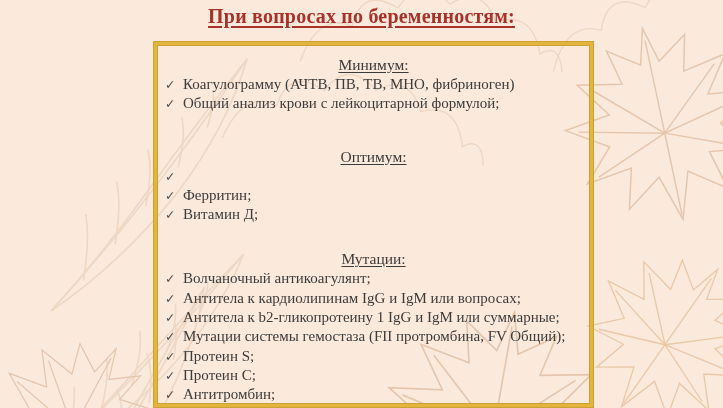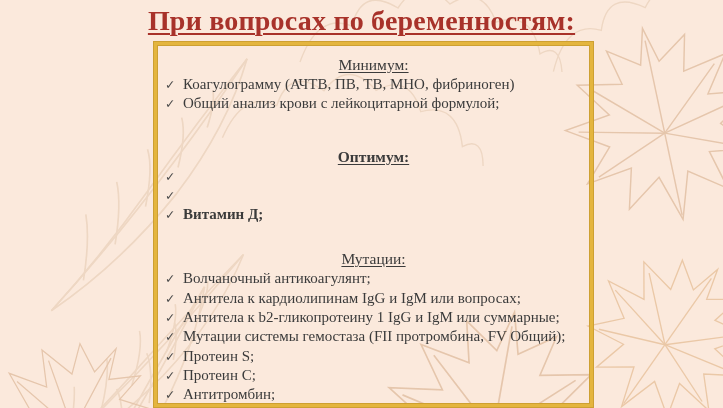--- a/index.html
+++ b/index.html
@@ -16,21 +16,21 @@
     overflow:hidden;
   }
   .bg-leaves{
     position:absolute;left:0;top:0;width:723px;height:408px;
     opacity:.85;
     pointer-events:none;
   }
   .title{
     position:absolute;left:0;top:5px;width:723px;
     text-align:center;
-    font-size:28px;font-weight:bold;
+    font-size:20px;font-weight:bold;
     color:#A8322A;
     text-decoration:underline;
     text-decoration-thickness:2px;
     text-underline-offset:3px;
     letter-spacing:.2px;
   }
   .content-box{
     position:absolute;left:154px;top:42px;
     width:433px;height:349px;
     border:3px solid #E4B53E;
@@ -40,21 +40,21 @@
   }
   .section{width:100%;}
   .section .heading{
     text-align:center;
     font-size:15.5px;
     line-height:19px;
     color:#3B3B3B;
     text-decoration:underline;
     text-underline-offset:2px;
   }
-  .section:nth-of-type(2){margin-top:33px;font-weight:bold;}
+  .section:nth-of-type(2){margin-top:33px;}
   .section:nth-of-type(3){margin-top:25px;}
   .checklist{margin:1px 0 0 0;padding:0 4px 0 8px;list-style:none;}
   .item{
     display:flex;
     align-items:baseline;
     font-size:15px;
     line-height:19.3px;
     white-space:nowrap;
   }
   .check{
@@ -132,20 +132,21 @@
     </div>
 
     <div class="section">
       <div class="heading">Оптимум:</div>
       <div class="checklist">
         <div class="item">
           <span class="check">✓</span>
         </div>
         <div class="item">
           <span class="check">✓</span>
+          <span>Ферритин;</span>
         </div>
         <div class="item">
           <span class="check">✓</span>
           <span>Витамин Д;</span>
         </div>
       </div>
     </div>
 
     <div class="section">
       <div class="heading">Мутации:</div>

